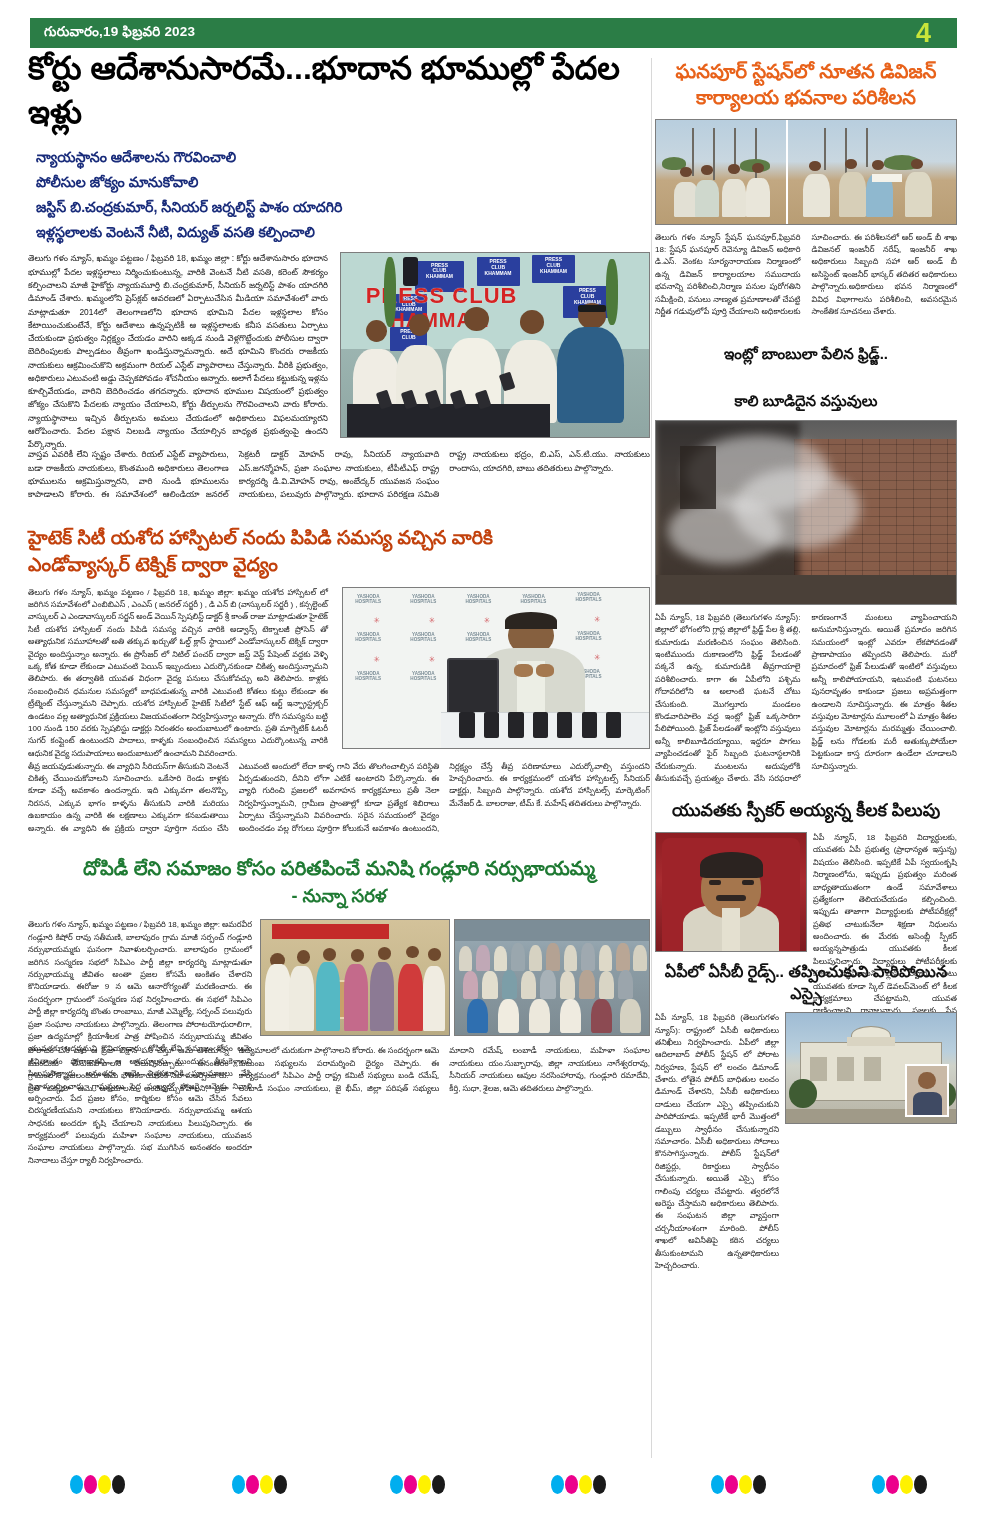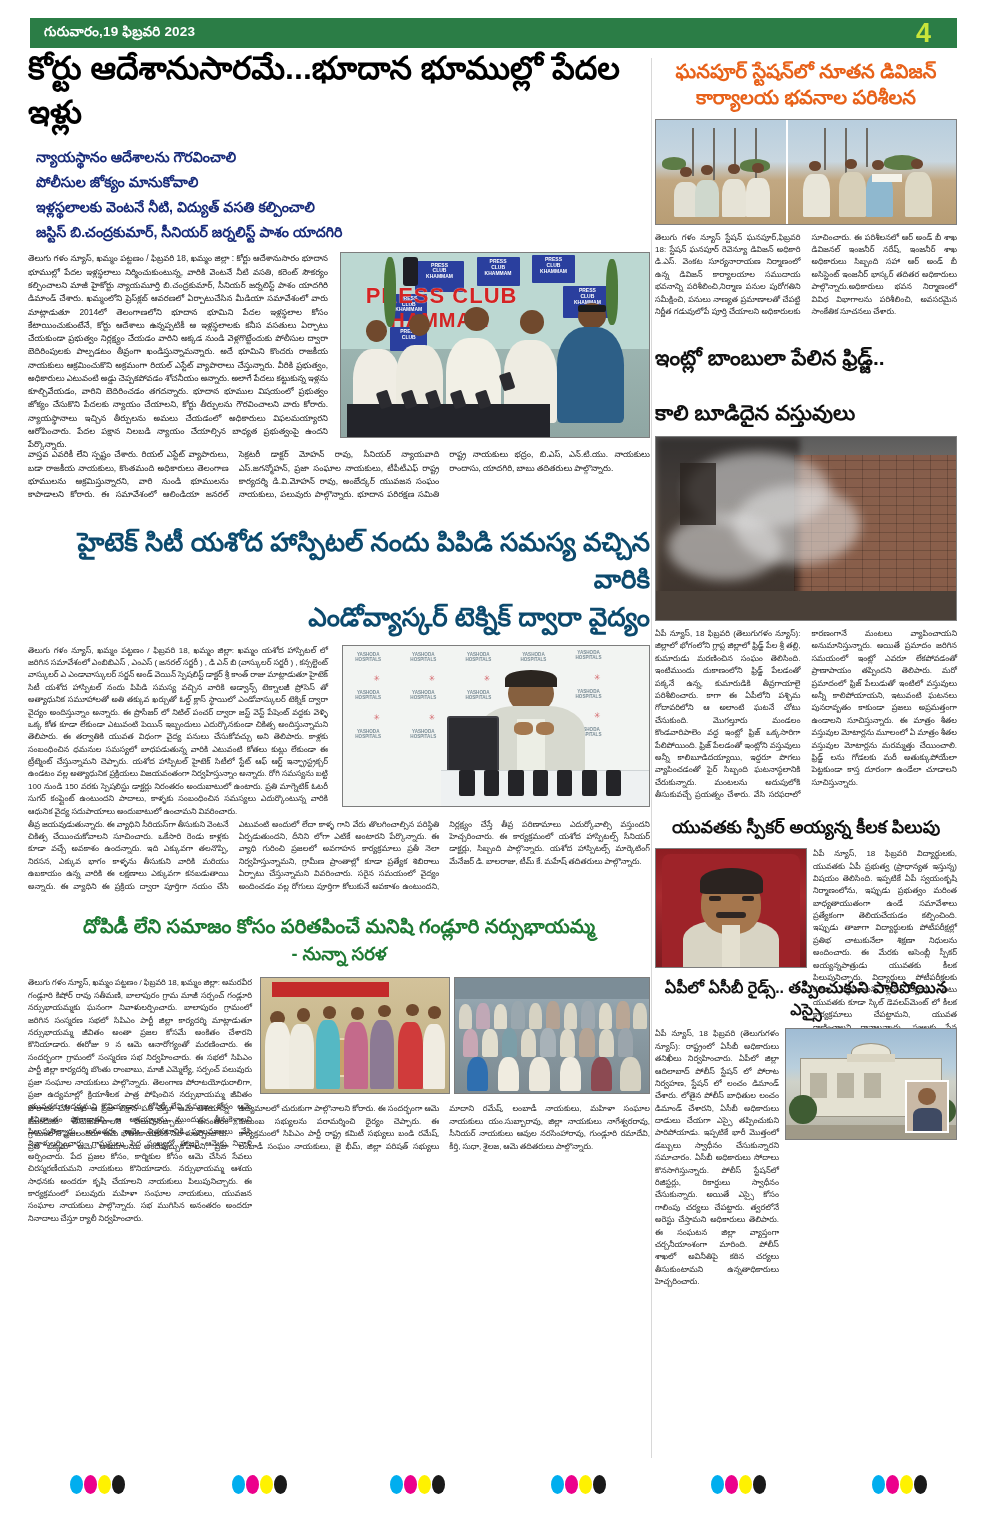--- a/index.html
+++ b/index.html
@@ -34,30 +34,30 @@
   .vrule { position:absolute; left:651px; top:58px; width:1px; height:1400px; background:#d8d8d8; }
   .sub-blue {
     color:#182b7a; font-size:14.2px; font-weight:600; line-height:1.75;
     margin-top: 7px; padding-left:8px;
   }
   h2.head-orange {
     color:#e8621a; font-size:19.5px; font-weight:bold; text-align:center;
     line-height:1.35;
   }
   h2.head-black {
-    color:#111; font-size:21px; font-weight:bold; 
+    color:#111; font-size:15px; font-weight:bold; text-align:center;
     line-height:1.35;
     margin-top:26px;
   }
   h2.head-black-sm {
     color:#111; font-size:17.5px; font-weight:bold; text-align:center;
     line-height:1.35;
   }
   h2.head-black-big {
-    color:#0c4a6e; font-size:26px; font-weight:bold; text-align:right;
+    color:#c2410c; font-size:19px; font-weight:bold; text-align:left;
     line-height:1.45;
   }
   h2.head-green {
     color:#1f7a33; font-size:19.5px; font-weight:bold; text-align:center;
     line-height:1.4;
   }
   .head-green-by {
     color:#1f7a33; font-size:18px; font-weight:bold; text-align:center;
     line-height:1.4; margin-top:2px;
   }
@@ -165,22 +165,22 @@
 
   <div class="vrule"></div>
 
   <div class="left-col">
 
     <h1>కోర్టు ఆదేశానుసారమే...భూదాన భూముల్లో పేదల ఇళ్లు</h1>
 
     <div class="sub-blue">
       <div>న్యాయస్థానం ఆదేశాలను గౌరవించాలి</div>
       <div>పోలీసుల జోక్యం మానుకోవాలి</div>
+      <div>జస్టిస్ బి.చంద్రకుమార్, సీనియర్ జర్నలిస్ట్ పాశం యాదగిరి</div>
       <div>ఇళ్లస్థలాలకు వెంటనే నీటి, విద్యుత్ వసతి కల్పించాలి</div>
-      <div>జస్టిస్ బి.చంద్రకుమార్, సీనియర్ జర్నలిస్ట్ పాశం యాదగిరి</div>
     </div>
 
     <div style="position:relative; margin-top:8px; height:190px;">
       <div class="photo ph-pressclub" style="position:absolute; right:0; top:0; width:310px; height:186px;">
         <div class="wall"></div>
         <div class="plate" style="left:24%; top:4%;  width:16%; height:17%;">PRESS<br>CLUB<br>KHAMMAM</div>
         <div class="plate" style="left:44%; top:2%;  width:14%; height:16%;">PRESS<br>CLUB<br>KHAMMAM</div>
         <div class="plate" style="left:62%; top:1%;  width:14%; height:15%;">PRESS<br>CLUB<br>KHAMMAM</div>
         <div class="plate" style="left:72%; top:18%; width:16%; height:17%;">PRESS<br>CLUB<br>KHAMMAM</div>
         <div class="plate" style="left:16%; top:22%; width:12%; height:15%;">PRESS<br>CLUB<br>KHAMMAM</div>

